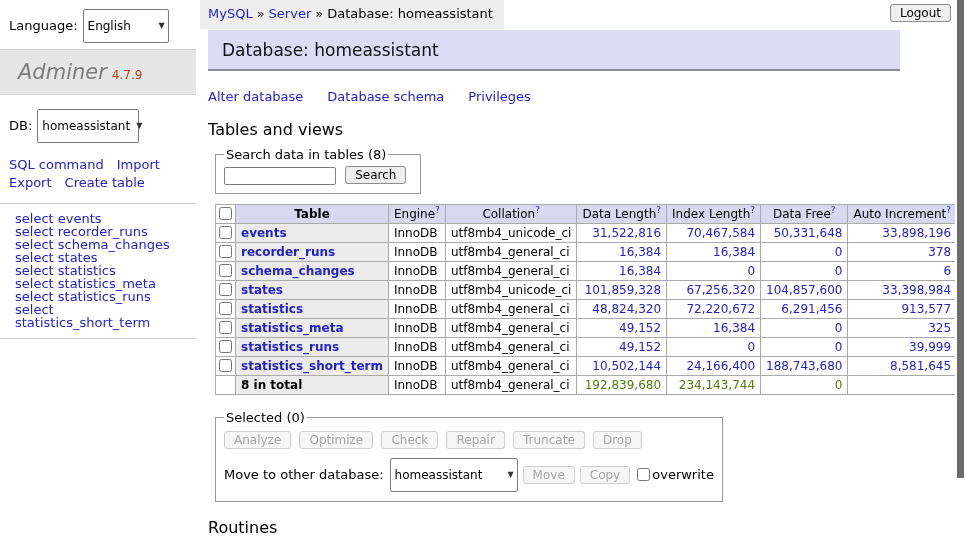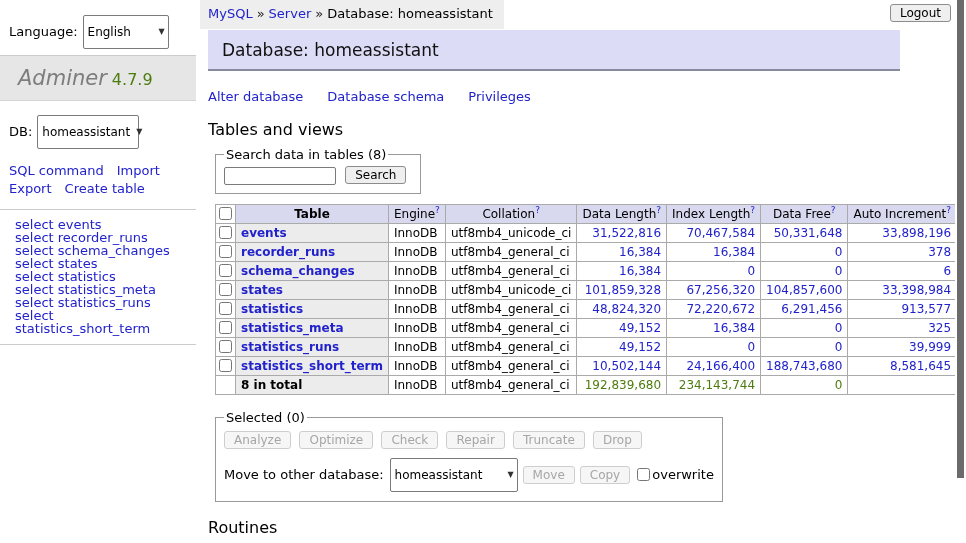--- a/index.html
+++ b/index.html
@@ -6,39 +6,39 @@
   body{
     width:966px;height:543px;overflow:hidden;position:relative;
     background:#fff;color:#000;
     font-family:"DejaVu Sans","Liberation Sans",sans-serif;
     font-size:13px;
   }
   a{color:#2222cc;text-decoration:none;cursor:pointer;}
   hr.side{border:0;border-top:1px solid #ccc;margin:0;}
 
   
-  #sidebar{position:absolute;left:0;top:9px;width:196px;}
+  #sidebar{position:absolute;left:0;top:3px;width:196px;}
   .lang-row{padding:6px 0 6px 9px;}
   .lang-row label{margin-right:5px;}
   .sel{
     display:inline-flex;align-items:center;justify-content:space-between;
     border:1px solid #7a7a7a;border-radius:2px;background:#fff;
     font-size:12px;padding:0 3px 0 4px;height:34px;box-sizing:border-box;
     vertical-align:middle;cursor:default;
   }
   .sel .arrow{margin-left:6px;font-size:8px;color:#333;line-height:1;}
   .sel-lang{width:86px;}
   .sel-db{width:102px;}
   .sel-move{width:128px;}
   h1#logo{
     margin:0;background:#e6e6e6;border-bottom:1px solid #d5d5d5;
     padding:10px 0 10px 18px;font-size:21px;font-weight:normal;
     font-style:italic;color:#7d7d7d;
   }
-  h1#logo .ver{font-size:16px;font-style:normal;color:#4d7c0f;margin-left:5px;}
+  h1#logo .ver{font-size:12px;font-style:normal;color:#c2410c;margin-left:5px;}
   .db-row{padding:14px 0 0 9px;}
   .db-row label{margin-right:5px;}
   .side-actions{margin:13px 9px 11px;line-height:1.4;}
   .side-actions a{margin-right:13px;}
   .table-list{list-style:none;margin:8px 0 9px;padding:0 15px;line-height:13px;}
   .table-list li{margin:0;padding:0;}
 
   
   #breadcrumb{
     position:absolute;left:200px;top:0;background:#eee;

